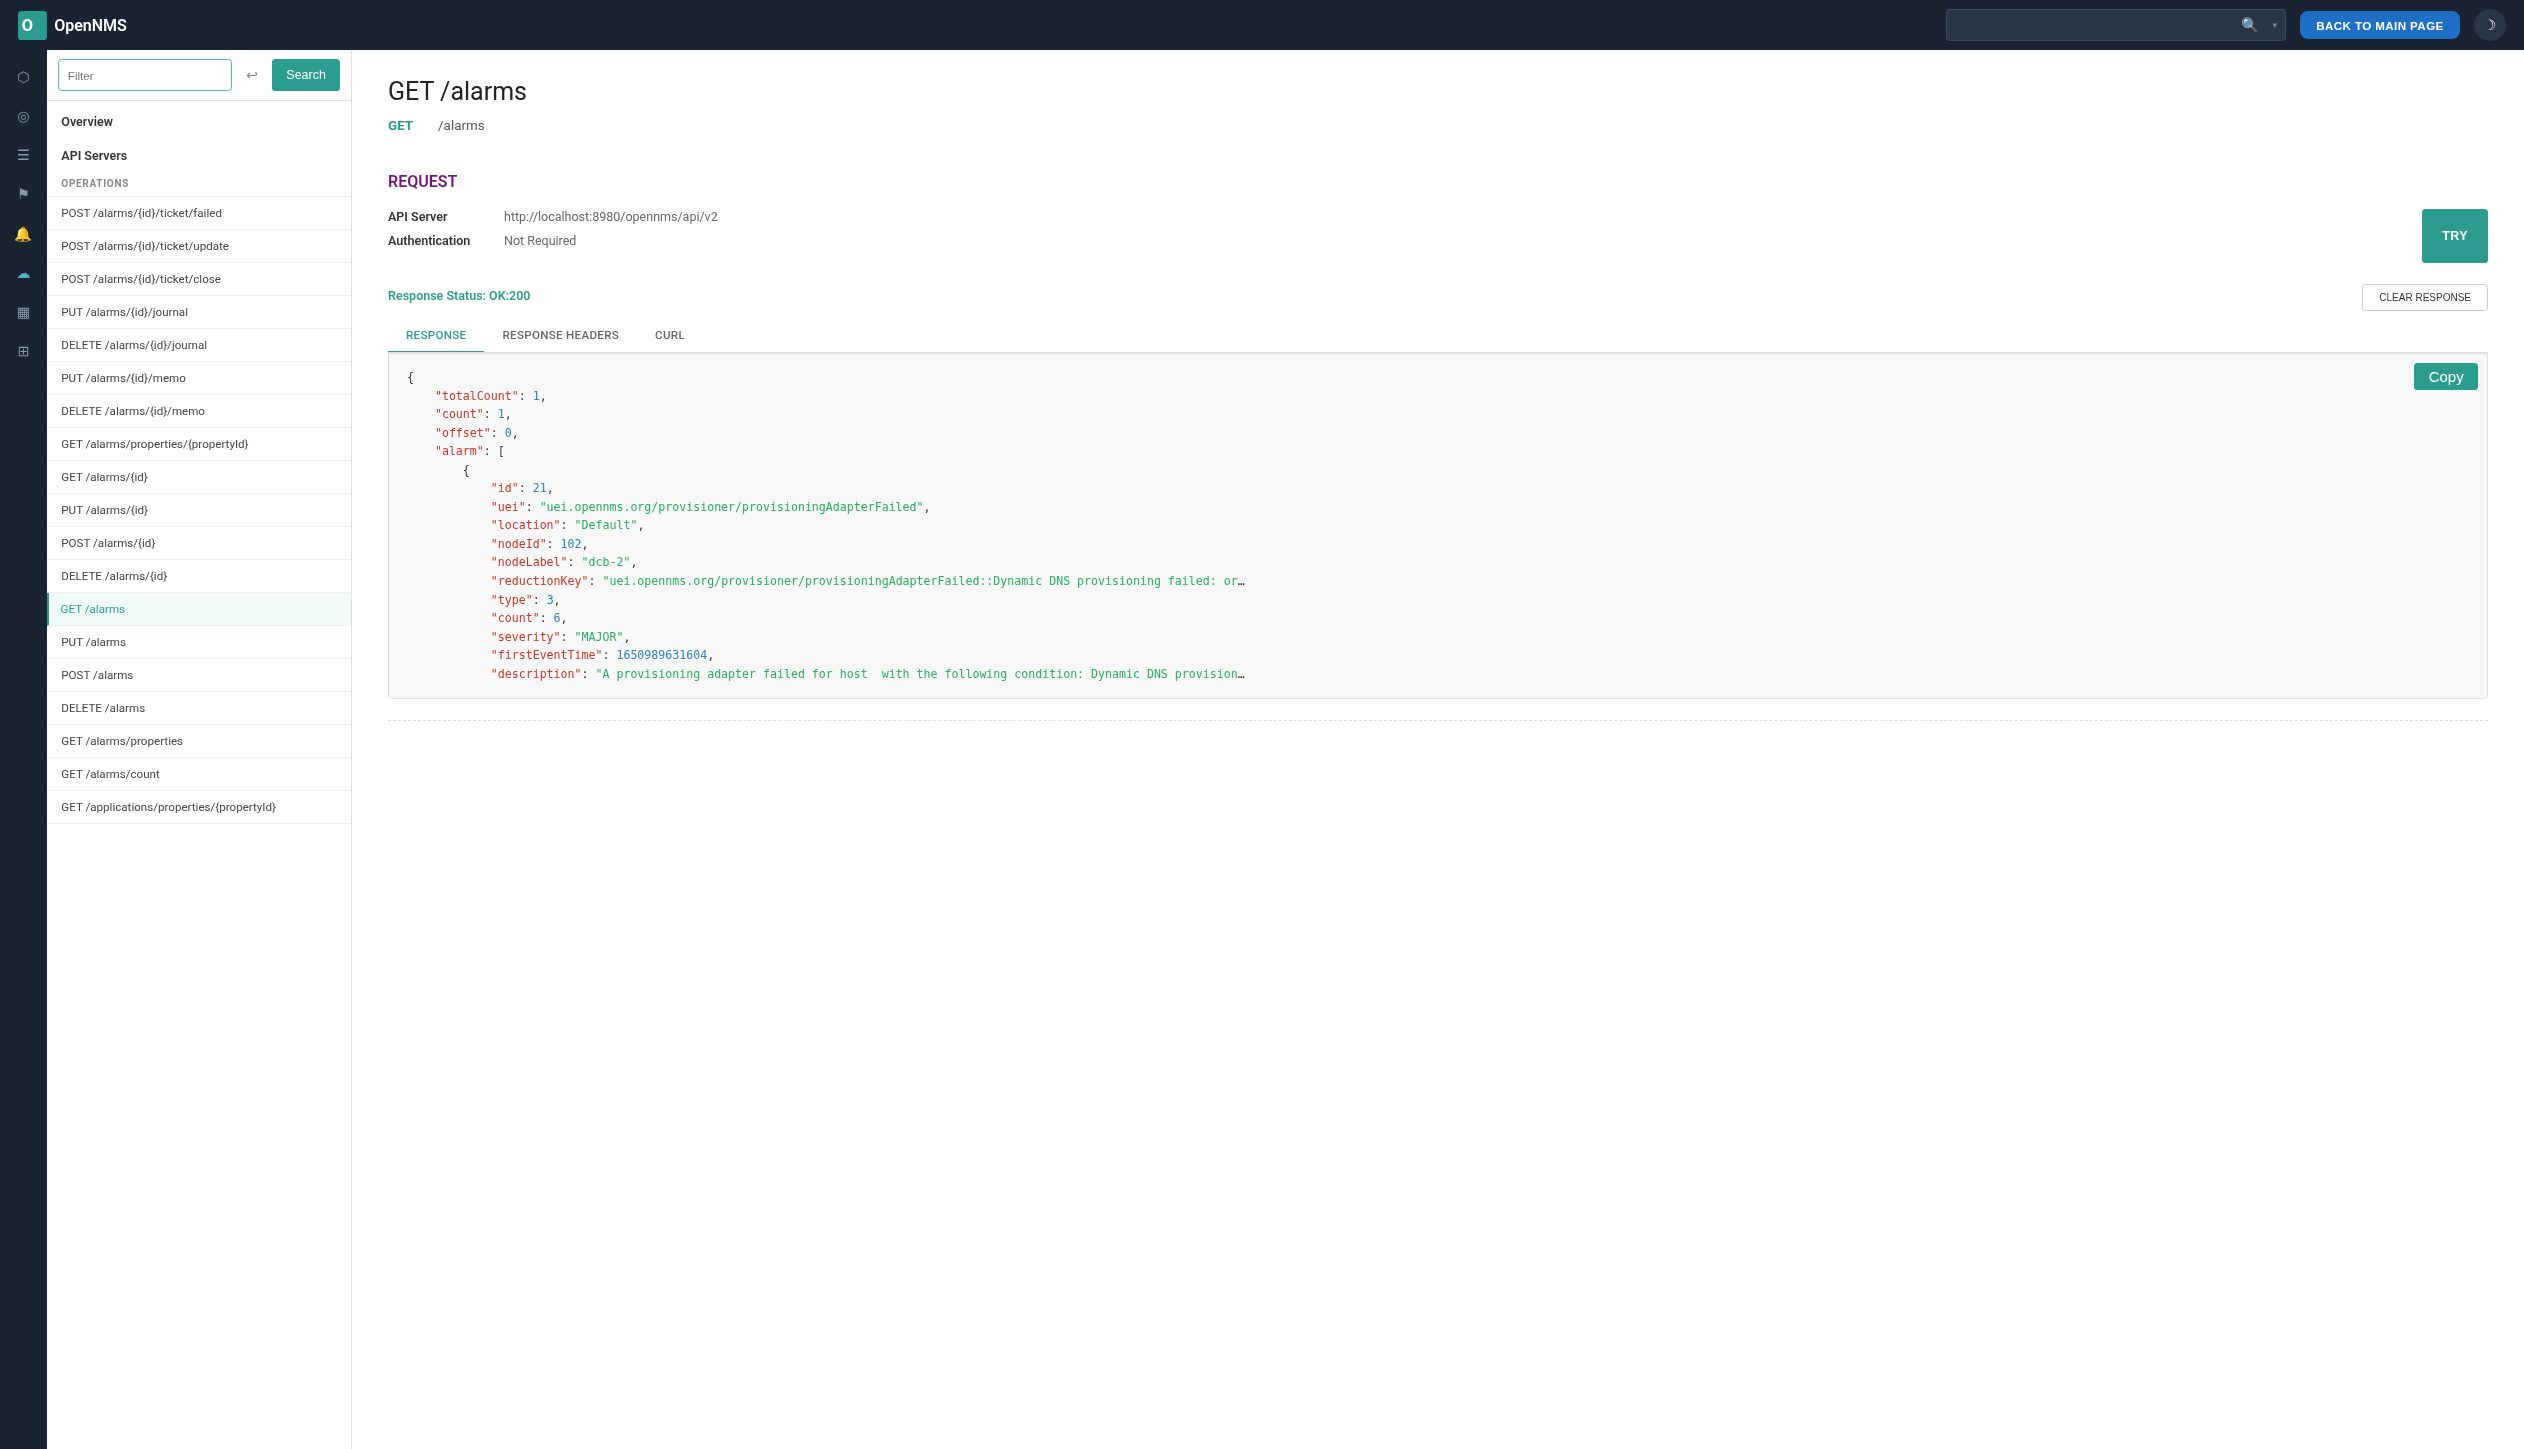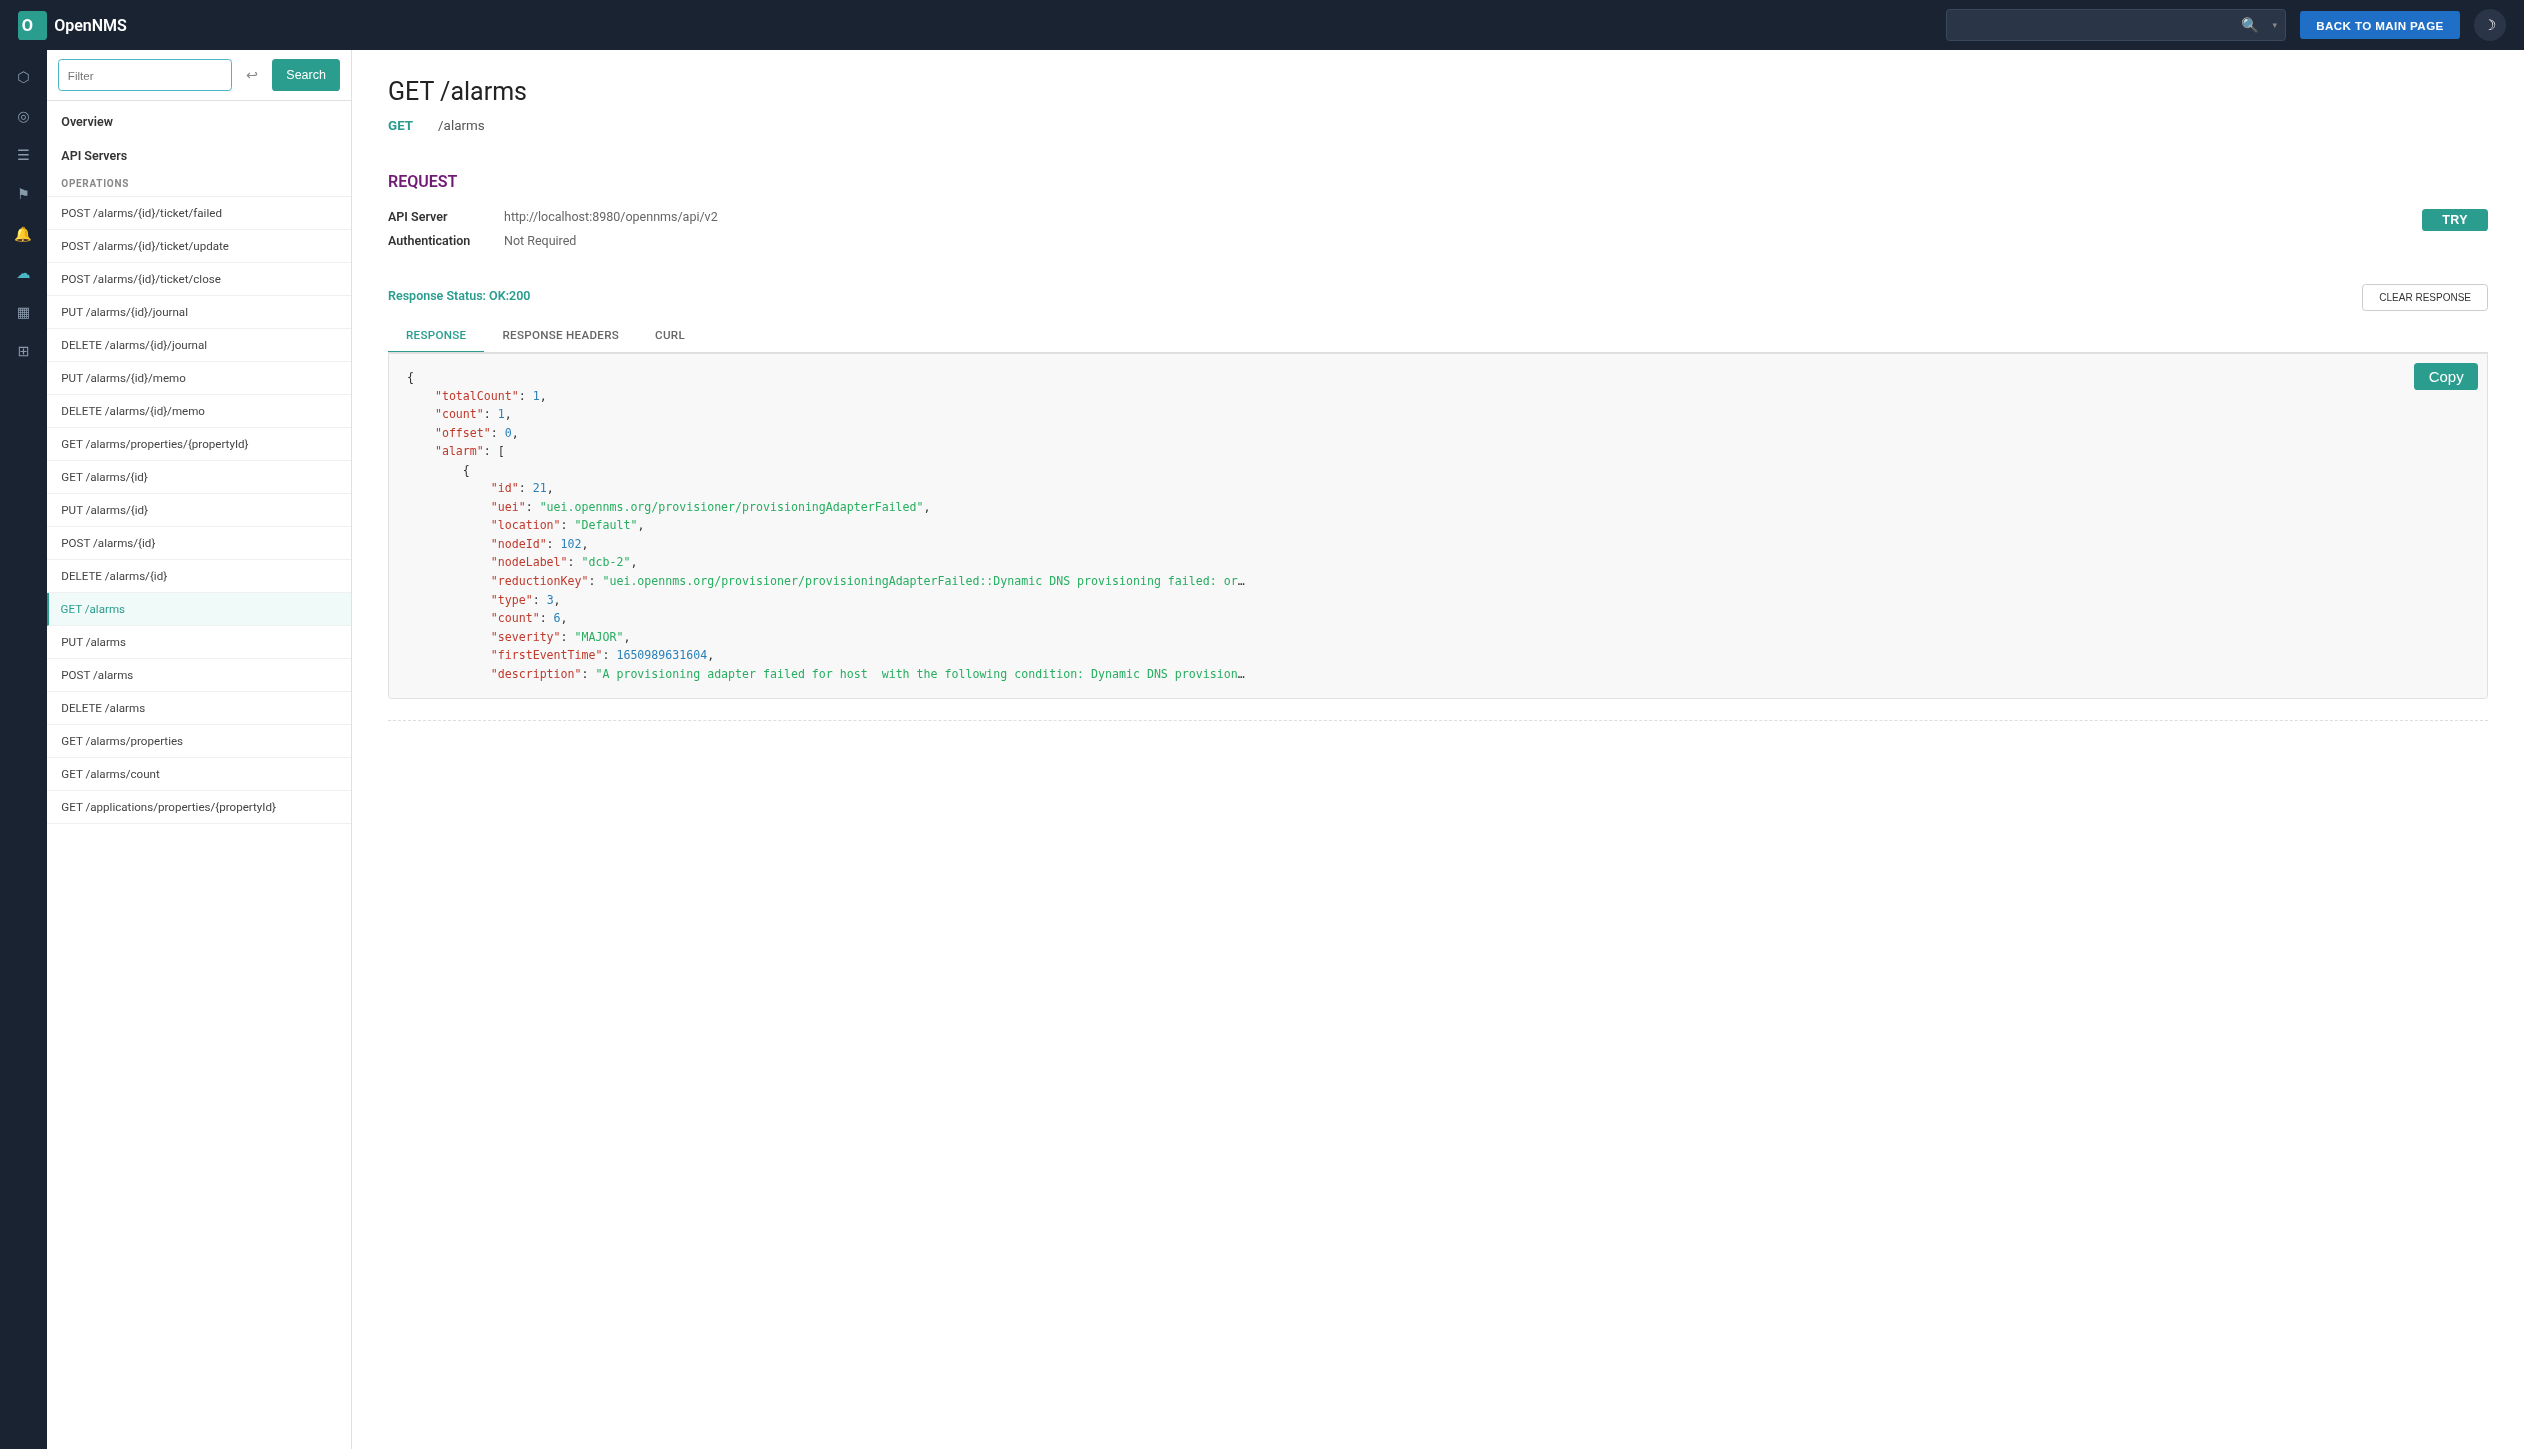--- a/index.html
+++ b/index.html
@@ -56,21 +56,21 @@
       position: absolute;
       right: 9px;
       color: #888;
       font-size: 9px;
     }
     .navbar-btn-main {
       background: #1e6fc5;
       color: white;
       border: none;
       padding: 7.2px 16px;
-      border-radius: 3px;
+      border-radius: 8px;
       font-size: 11.6px;
       font-weight: 600;
       cursor: pointer;
       white-space: nowrap;
       letter-spacing: 0.4px;
     }
     .navbar-theme-toggle {
       width: 32px;
       height: 32px;
       border-radius: 50%;
@@ -248,21 +248,21 @@
       min-width: 116px;
       flex-shrink: 0;
     }
     .request-value {
       color: #666;
     }
     .try-btn {
       background: #2a9d8f;
       color: white;
       border: none;
-      padding: 4px 20px;
+      padding: 20px 20px;
       border-radius: 3.6px;
       font-size: 12.5px;
       font-weight: 600;
       cursor: pointer;
       letter-spacing: 0.4px;
       float: right;
     }
     .response-status {
       color: #2a9d8f;
       font-weight: 600;

